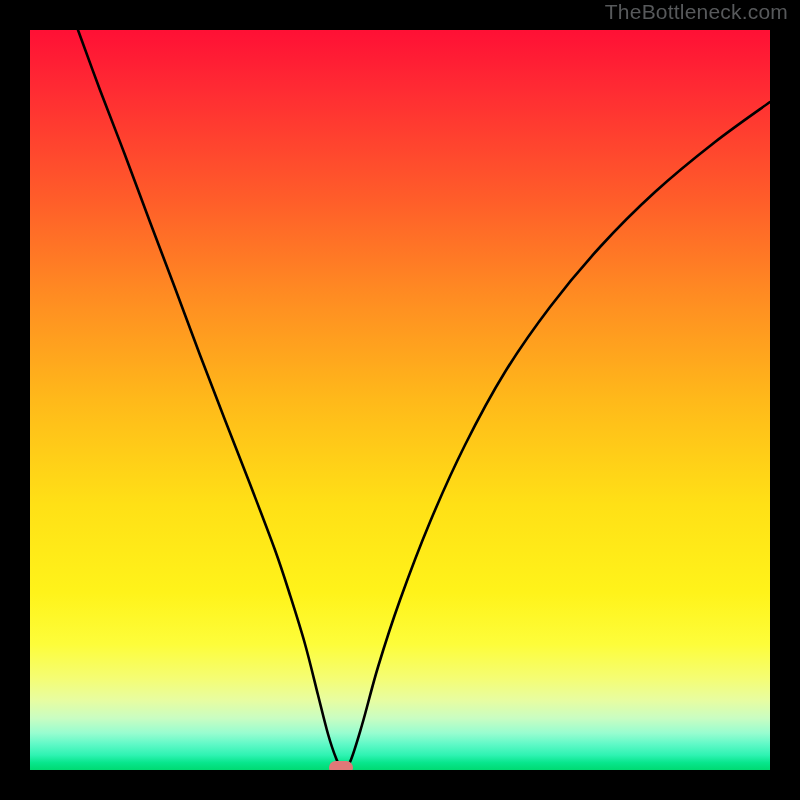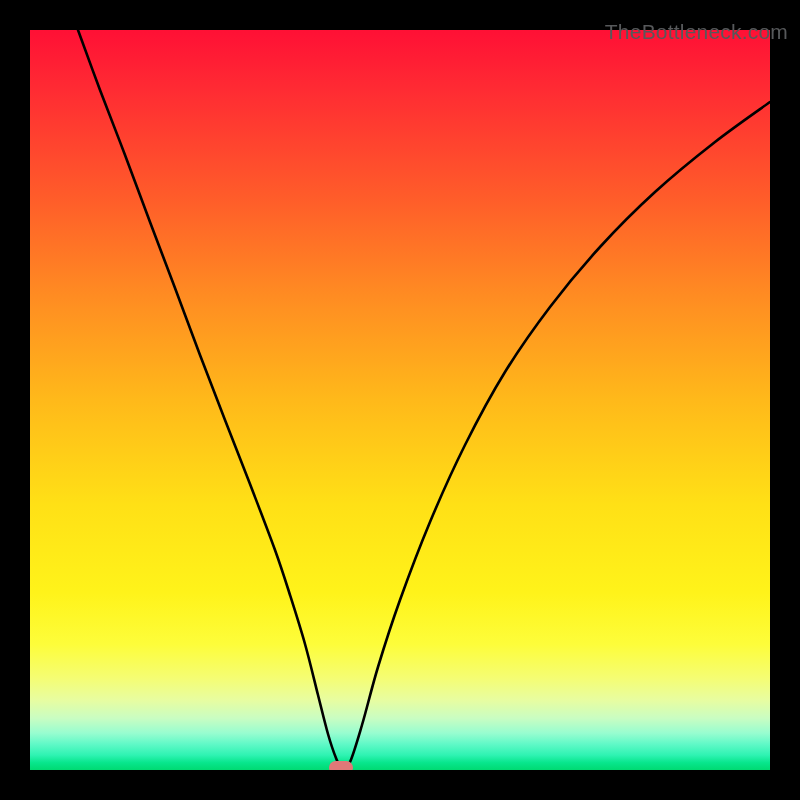--- a/index.html
+++ b/index.html
@@ -6,21 +6,21 @@
     margin: 0;
     padding: 0;
     width: 800px;
     height: 800px;
     background: #000000;
     overflow: hidden;
     font-family: Arial, Helvetica, sans-serif;
   }
   .watermark {
     position: absolute;
-    top: 20px;
+    top: 0;
     right: 12px;
     font-size: 21px;
     color: #57595b;
     font-weight: 400;
     z-index: 10;
     letter-spacing: 0.2px;
   }
   .plot-area {
     position: absolute;
     left: 30px;

